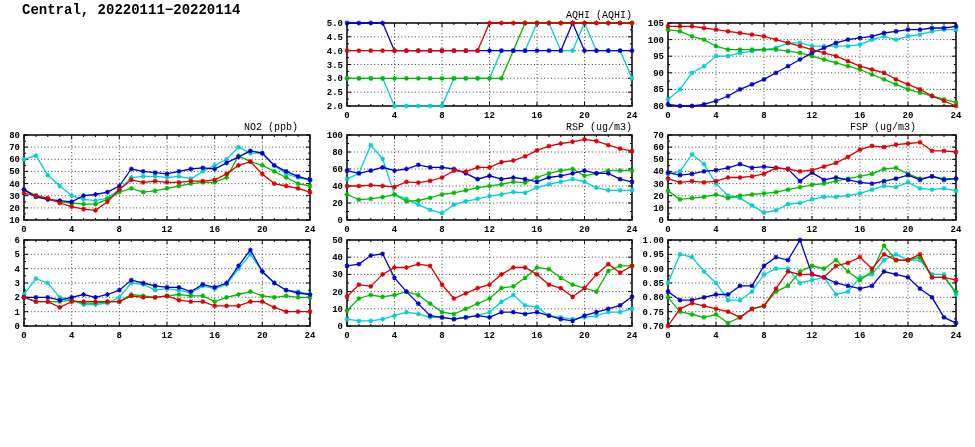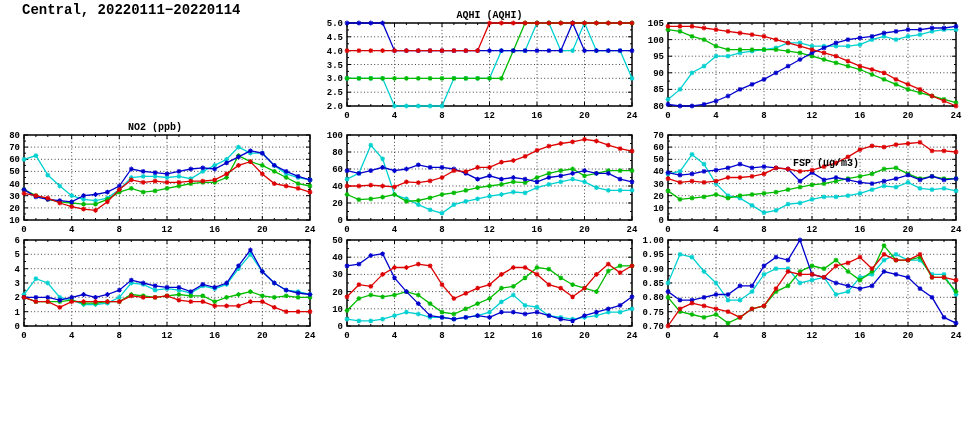--- a/index.html
+++ b/index.html
@@ -1,21 +1,21 @@
 <!DOCTYPE html>
 <html><head>
 <meta charset="utf-8">
 <style>
   html,body{margin:0;padding:0;background:#ffffff;}
   .canvas{position:relative;width:975px;height:447px;background:#fff;
           font-family:"Liberation Mono","DejaVu Sans Mono",monospace;overflow:hidden;}
   .page-title{position:absolute;left:3px;top:2px;font-size:14px;font-weight:bold;
               color:#000;white-space:nowrap;margin-left:19px;}
-  .chart-title{position:absolute;font-size:10px;font-weight:bold;color:#000;
-               text-align:center;white-space:nowrap;}
+  .chart-title{position:absolute;font-size:10px;font-weight:normal;color:#000;
+               text-align:right;white-space:nowrap;}
   svg text{font-family:"Liberation Mono","DejaVu Sans Mono",monospace;
            font-weight:bold;font-size:9px;fill:#000;}
 </style>
 </head>
 <body>
 
 <div class="canvas">
   <div class="page-title">Central, 20220111−20220114</div>
   <svg id="chart-svg" width="975" height="447" viewBox="0 0 975 447">
       <g>
@@ -325,14 +325,15 @@
           <path d="M665.6,291.6h4.8M668,289.2v4.8M666.3,289.9l3.4,3.4M666.3,293.3l3.4,-3.4M677.6,300.2h4.8M680,297.8v4.8M678.3,298.5l3.4,3.4M678.3,301.9l3.4,-3.4M689.6,300.2h4.8M692,297.8v4.8M690.3,298.5l3.4,3.4M690.3,301.9l3.4,-3.4M701.6,297.3h4.8M704,294.9v4.8M702.3,295.6l3.4,3.4M702.3,299l3.4,-3.4M713.6,294.5h4.8M716,292.1v4.8M714.3,292.8l3.4,3.4M714.3,296.2l3.4,-3.4M725.6,294.5h4.8M728,292.1v4.8M726.3,292.8l3.4,3.4M726.3,296.2l3.4,-3.4M737.6,285.9h4.8M740,283.5v4.8M738.3,284.2l3.4,3.4M738.3,287.6l3.4,-3.4M749.6,285.9h4.8M752,283.5v4.8M750.3,284.2l3.4,3.4M750.3,287.6l3.4,-3.4M761.6,265.8h4.8M764,263.4v4.8M762.3,264.1l3.4,3.4M762.3,267.5l3.4,-3.4M773.6,257.2h4.8M776,254.8v4.8M774.3,255.5l3.4,3.4M774.3,258.9l3.4,-3.4M785.6,260.1h4.8M788,257.7v4.8M786.3,258.4l3.4,3.4M786.3,261.8l3.4,-3.4M797.6,240h4.8M800,237.6v4.8M798.3,238.3l3.4,3.4M798.3,241.7l3.4,-3.4M809.6,274.4h4.8M812,272v4.8M810.3,272.7l3.4,3.4M810.3,276.1l3.4,-3.4M821.6,277.3h4.8M824,274.9v4.8M822.3,275.6l3.4,3.4M822.3,279l3.4,-3.4M833.6,283h4.8M836,280.6v4.8M834.3,281.3l3.4,3.4M834.3,284.7l3.4,-3.4M845.6,285.9h4.8M848,283.5v4.8M846.3,284.2l3.4,3.4M846.3,287.6l3.4,-3.4M857.6,288.7h4.8M860,286.3v4.8M858.3,287l3.4,3.4M858.3,290.4l3.4,-3.4M869.6,285.9h4.8M872,283.5v4.8M870.3,284.2l3.4,3.4M870.3,287.6l3.4,-3.4M881.6,271.5h4.8M884,269.1v4.8M882.3,269.8l3.4,3.4M882.3,273.2l3.4,-3.4M893.6,274.4h4.8M896,272v4.8M894.3,272.7l3.4,3.4M894.3,276.1l3.4,-3.4M905.6,277.3h4.8M908,274.9v4.8M906.3,275.6l3.4,3.4M906.3,279l3.4,-3.4M917.6,288.7h4.8M920,286.3v4.8M918.3,287l3.4,3.4M918.3,290.4l3.4,-3.4M929.6,297.3h4.8M932,294.9v4.8M930.3,295.6l3.4,3.4M930.3,299l3.4,-3.4M941.6,317.4h4.8M944,315v4.8M942.3,315.7l3.4,3.4M942.3,319.1l3.4,-3.4M953.6,323.1h4.8M956,320.7v4.8M954.3,321.4l3.4,3.4M954.3,324.8l3.4,-3.4" stroke="#0000cc" stroke-width="1.1" fill="none"></path>
         </g>
         <g>
           <polyline points="668,326 680,308.8 692,303.1 704,305.9 716,308.8 728,311.7 740,317.4 752,308.8 764,305.9 776,288.7 788,271.5 800,274.4 812,274.4 824,277.3 836,265.8 848,262.9 860,257.2 872,268.7 884,254.3 896,260.1 908,260.1 920,254.3 932,277.3 944,277.3 956,280.1" fill="none" stroke="#dd0000" stroke-width="1.3"></polyline>
           <path d="M665.6,326h4.8M668,323.6v4.8M666.3,324.3l3.4,3.4M666.3,327.7l3.4,-3.4M677.6,308.8h4.8M680,306.4v4.8M678.3,307.1l3.4,3.4M678.3,310.5l3.4,-3.4M689.6,303.1h4.8M692,300.7v4.8M690.3,301.4l3.4,3.4M690.3,304.8l3.4,-3.4M701.6,305.9h4.8M704,303.5v4.8M702.3,304.2l3.4,3.4M702.3,307.6l3.4,-3.4M713.6,308.8h4.8M716,306.4v4.8M714.3,307.1l3.4,3.4M714.3,310.5l3.4,-3.4M725.6,311.7h4.8M728,309.3v4.8M726.3,310l3.4,3.4M726.3,313.4l3.4,-3.4M737.6,317.4h4.8M740,315v4.8M738.3,315.7l3.4,3.4M738.3,319.1l3.4,-3.4M749.6,308.8h4.8M752,306.4v4.8M750.3,307.1l3.4,3.4M750.3,310.5l3.4,-3.4M761.6,305.9h4.8M764,303.5v4.8M762.3,304.2l3.4,3.4M762.3,307.6l3.4,-3.4M773.6,288.7h4.8M776,286.3v4.8M774.3,287l3.4,3.4M774.3,290.4l3.4,-3.4M785.6,271.5h4.8M788,269.1v4.8M786.3,269.8l3.4,3.4M786.3,273.2l3.4,-3.4M797.6,274.4h4.8M800,272v4.8M798.3,272.7l3.4,3.4M798.3,276.1l3.4,-3.4M809.6,274.4h4.8M812,272v4.8M810.3,272.7l3.4,3.4M810.3,276.1l3.4,-3.4M821.6,277.3h4.8M824,274.9v4.8M822.3,275.6l3.4,3.4M822.3,279l3.4,-3.4M833.6,265.8h4.8M836,263.4v4.8M834.3,264.1l3.4,3.4M834.3,267.5l3.4,-3.4M845.6,262.9h4.8M848,260.5v4.8M846.3,261.2l3.4,3.4M846.3,264.6l3.4,-3.4M857.6,257.2h4.8M860,254.8v4.8M858.3,255.5l3.4,3.4M858.3,258.9l3.4,-3.4M869.6,268.7h4.8M872,266.3v4.8M870.3,267l3.4,3.4M870.3,270.4l3.4,-3.4M881.6,254.3h4.8M884,251.9v4.8M882.3,252.6l3.4,3.4M882.3,256l3.4,-3.4M893.6,260.1h4.8M896,257.7v4.8M894.3,258.4l3.4,3.4M894.3,261.8l3.4,-3.4M905.6,260.1h4.8M908,257.7v4.8M906.3,258.4l3.4,3.4M906.3,261.8l3.4,-3.4M917.6,254.3h4.8M920,251.9v4.8M918.3,252.6l3.4,3.4M918.3,256l3.4,-3.4M929.6,277.3h4.8M932,274.9v4.8M930.3,275.6l3.4,3.4M930.3,279l3.4,-3.4M941.6,277.3h4.8M944,274.9v4.8M942.3,275.6l3.4,3.4M942.3,279l3.4,-3.4M953.6,280.1h4.8M956,277.7v4.8M954.3,278.4l3.4,3.4M954.3,281.8l3.4,-3.4" stroke="#dd0000" stroke-width="1.1" fill="none"></path>
         </g>
       </g>
     </svg>
   <div class="chart-title" id="title-aqhi" style="left: 347px; top: 10px; width: 285px;">AQHI (AQHI)</div>
   <div class="chart-title" id="title-no2" style="left: 12px; top: 122px; width: 286px;">NO2 (ppb)</div>
-  <div class="chart-title" id="title-fsp" style="left: 682px; top: 122px; width: 288px; margin-top: 36px;">FSP (ug/m3)</div>
+  <div class="chart-title" id="title-rsp" style="left: 347px; top: 122px; width: 285px;">RSP (ug/m3)</div>
+  <div class="chart-title" id="title-fsp" style="left: 628px; top: 122px; width: 288px;">FSP (ug/m3)</div>
 </div>
 
 </body></html>

